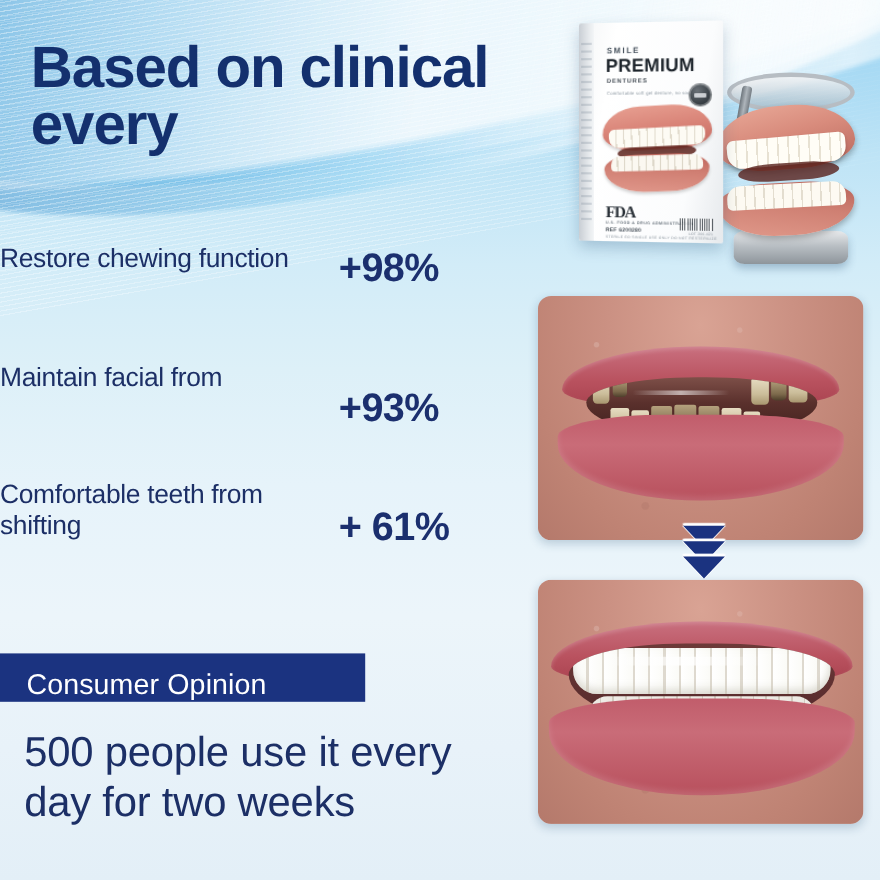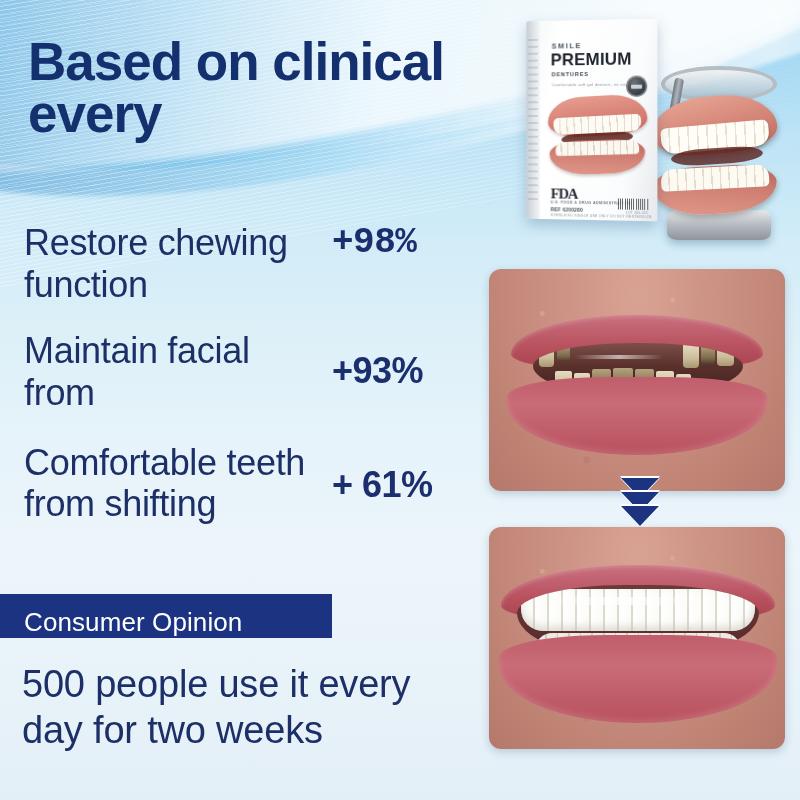--- a/index.html
+++ b/index.html
@@ -93,33 +93,33 @@
   
   .benefits { position:absolute; left:0; top:222px; width:470px; }
 
   .benefit-row {
     position:relative;
     display:flex; align-items:flex-start;
     margin-bottom:14px;
     min-height:86px;
   }
   .benefit-label {
-    width:300px; margin-left:24px;
-    font-size:36px; line-height:1.16;
+    width:300px; 
+    font-size:24px; line-height:1.16;
     font-weight:400; letter-spacing:-.3px;
     color:#1c2f66;
   }
   .benefit-pct {
     font-size:36px; font-weight:bold;
     letter-spacing:-.5px;
     color:#1b2f6e;
     white-space:nowrap;
     margin-left:8px;
   }
-  .r1 .benefit-pct { margin-top:0px;font-family:Liberation Mono, monospace; }
+  .r1 .benefit-pct { margin-top:0px; }
   .r2 .benefit-pct { margin-top:28px; }
   .r3 .benefit-pct { margin-top:36px; }
   .r2 .benefit-label { margin-top:8px; }
   .r3 .benefit-label { margin-top:14px; }
 
   
   .opinion-banner {
     position:absolute; left:0; top:594px;
     width:332px; height:44px;
     background:#1b3380;

